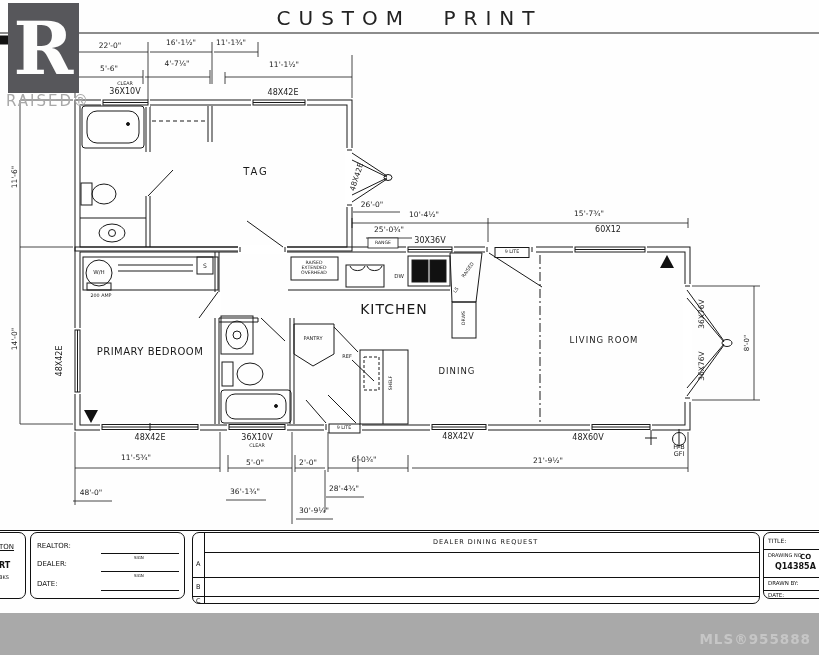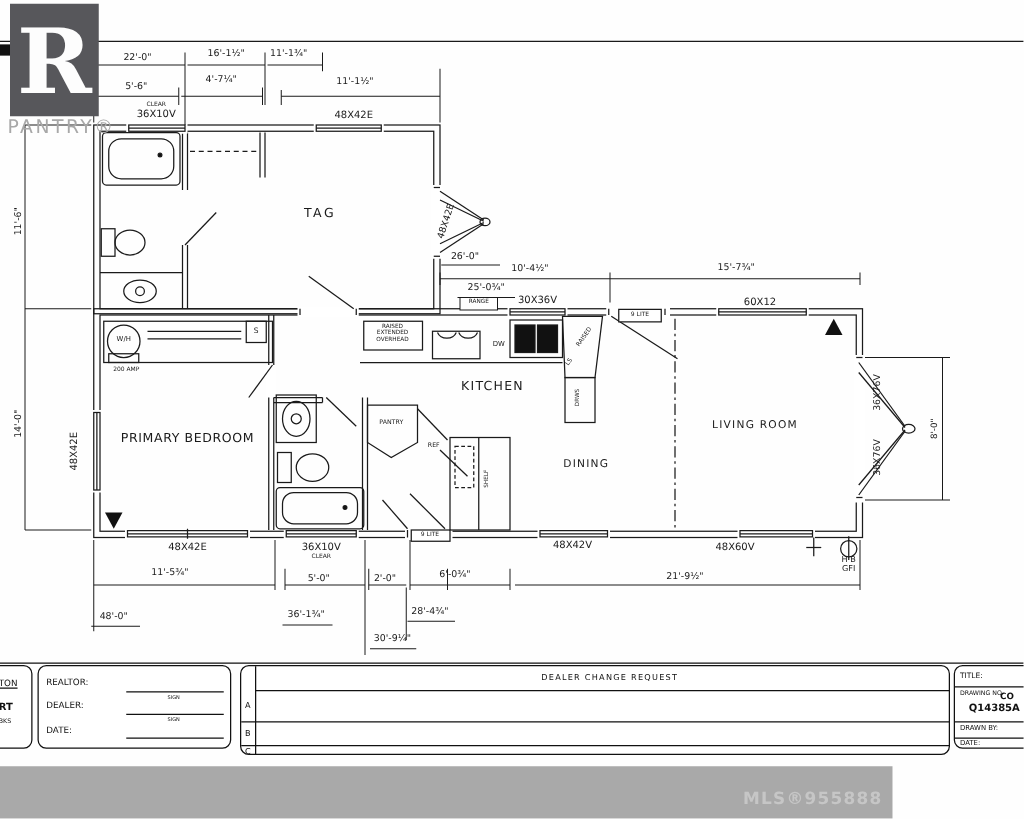--- a/index.html
+++ b/index.html
@@ -11,21 +11,21 @@
               font-size:20px;letter-spacing:8px;word-spacing:18px;color:#222;}
   
   #logo-box{position:absolute;left:8px;top:3px;width:71px;height:90px;background:#57575b;
             display:flex;align-items:center;justify-content:center;}
   #logo-box span{font-family:"DejaVu Serif",serif;font-weight:bold;font-size:72px;color:#fdfdfd;}
   #logo-text{position:absolute;left:6px;top:92px;font-size:15px;letter-spacing:2px;color:#a8a8a8;}
   
   .tb{position:absolute;border:1.5px solid #111;background:#fff;box-sizing:border-box;}
   .tb-line{position:absolute;background:#111;}
   .tb-txt{position:absolute;white-space:pre;color:#111;}
-  #footer-bar{position:absolute;left:0;top:613px;width:714px;height:42px;background:#a9a9a9;}
+  #footer-bar{position:absolute;left:0;top:613px;width:819px;height:42px;background:#a9a9a9;}
   #mls{position:absolute;right:8px;top:18px;font-size:13.5px;letter-spacing:1px;color:#c6c6c6;font-weight:bold;}
 </style>
 </head>
 <body>
 
 <div id="canvas">
 
   <svg id="plan-svg" width="819" height="655" viewBox="0 0 819 655" fill="none" stroke="#1a1a1a" stroke-width="1">
 
     <line x1="0" y1="33" x2="819" y2="33"></line>
@@ -268,22 +268,23 @@
       <line x1="73" y1="501" x2="112" y2="501"></line>
         <line x1="226" y1="500" x2="266" y2="500"></line>
         <line x1="326" y1="497" x2="364" y2="497"></line>
         <line x1="296" y1="519" x2="333" y2="519"></line>
     </g>
   </svg>
 
   <div id="logo-box">
     <span>R</span>
   </div>
-  <div id="logo-text">PANTRY®</div>
-
+  <div id="logo-text">RAISED®</div>
+
+  <div id="page-title">CUSTOM PRINT</div>
 
   <div id="labels">
       <div class="lbl" style="left: 110px; top: 46px; font-size: 7.5px; transform: translate(-50%, -50%);">22'-0"</div>
       <div class="lbl" style="left: 181px; top: 43px; font-size: 7.5px; transform: translate(-50%, -50%);">16'-1½"</div>
       <div class="lbl" style="left: 231px; top: 43px; font-size: 7.5px; transform: translate(-50%, -50%);">11'-1¾"</div>
       <div class="lbl" style="left: 109px; top: 69px; font-size: 7.5px; transform: translate(-50%, -50%);">5'-6"</div>
       <div class="lbl" style="left: 177px; top: 64px; font-size: 7.5px; transform: translate(-50%, -50%);">4'-7¼"</div>
       <div class="lbl" style="left: 284px; top: 65px; font-size: 7.5px; transform: translate(-50%, -50%);">11'-1½"</div>
       <div class="lbl" style="left: 125px; top: 84px; font-size: 4.8px; transform: translate(-50%, -50%);">CLEAR</div>
       <div class="lbl" style="left: 125px; top: 92px; font-size: 8px; transform: translate(-50%, -50%);">36X10V</div>
@@ -292,34 +293,34 @@
       <div class="lbl" style="left: 15px; top: 177px; font-size: 7.5px; transform: translate(-50%, -50%) rotate(-90deg);">11'-6"</div>
       <div class="lbl" style="left: 15px; top: 339px; font-size: 7.5px; transform: translate(-50%, -50%) rotate(-90deg);">14'-0"</div>
       <div class="lbl" style="left: 60px; top: 361px; font-size: 8px; transform: translate(-50%, -50%) rotate(-90deg);">48X42E</div>
       <div class="lbl" style="left: 357px; top: 177px; font-size: 7.5px; transform: translate(-50%, -50%) rotate(-72deg);">48X42E</div>
       <div class="lbl" style="left: 372px; top: 205px; font-size: 7.5px; transform: translate(-50%, -50%);">26'-0"</div>
       <div class="lbl" style="left: 424px; top: 215px; font-size: 7.5px; transform: translate(-50%, -50%);">10'-4½"</div>
       <div class="lbl" style="left: 589px; top: 214px; font-size: 7.5px; transform: translate(-50%, -50%);">15'-7¾"</div>
       <div class="lbl" style="left: 389px; top: 230px; font-size: 7.5px; transform: translate(-50%, -50%);">25'-0¾"</div>
       <div class="lbl" style="left: 383px; top: 243px; font-size: 4.6px; transform: translate(-50%, -50%);">RANGE</div>
       <div class="lbl" style="left: 430px; top: 241px; font-size: 8px; transform: translate(-50%, -50%);">30X36V</div>
-      <div class="lbl" style="left: 608px; top: 242px; font-size: 8px; transform: translate(-50%, -50%);">60X12</div>
+      <div class="lbl" style="left: 608px; top: 230px; font-size: 8px; transform: translate(-50%, -50%);">60X12</div>
       <div class="lbl" style="left: 512px; top: 252px; font-size: 4.8px; transform: translate(-50%, -50%);">9 LITE</div>
       <div class="lbl" style="left: 314px; top: 268px; font-size: 4.6px; transform: translate(-50%, -50%);">RAISED
 EXTENDED
 OVERHEAD</div>
       <div class="lbl" style="left: 399px; top: 277px; font-size: 5.5px; transform: translate(-50%, -50%);">DW</div>
-      <div class="lbl" style="left: 394px; top: 310px; font-size: 10px; letter-spacing: 1px; transform: translate(-50%, -50%);">KITCHEN</div>
+      <div class="lbl" style="left: 394px; top: 310px; font-size: 14px; letter-spacing: 1px; transform: translate(-50%, -50%);">KITCHEN</div>
       <div class="lbl" style="left: 468px; top: 270px; font-size: 4.8px; transform: translate(-50%, -50%) rotate(-55deg);">RAISED</div>
       <div class="lbl" style="left: 456px; top: 290px; font-size: 4.8px; transform: translate(-50%, -50%) rotate(-55deg);">LS</div>
       <div class="lbl" style="left: 464px; top: 318px; font-size: 4.6px; transform: translate(-50%, -50%) rotate(-90deg);">DRWS</div>
       <div class="lbl" style="left: 313px; top: 339px; font-size: 5px; transform: translate(-50%, -50%);">PANTRY</div>
       <div class="lbl" style="left: 347px; top: 357px; font-size: 5px; transform: translate(-50%, -50%);">REF</div>
       <div class="lbl" style="left: 391px; top: 383px; font-size: 4.6px; transform: translate(-50%, -50%) rotate(-90deg);">SHELF</div>
-      <div class="lbl" style="left: 457px; top: 372px; font-size: 8.5px; letter-spacing: 1px; transform: translate(-50%, -50%); margin-left: 12px;">DINING</div>
+      <div class="lbl" style="left: 457px; top: 372px; font-size: 8.5px; letter-spacing: 1px; transform: translate(-50%, -50%);">DINING</div>
       <div class="lbl" style="left: 604px; top: 341px; font-size: 8.5px; letter-spacing: 1px; transform: translate(-50%, -50%);">LIVING ROOM</div>
       <div class="lbl" style="left: 150px; top: 352px; font-size: 10px; letter-spacing: 0.5px; transform: translate(-50%, -50%);">PRIMARY BEDROOM</div>
       <div class="lbl" style="left: 99px; top: 273px; font-size: 5.5px; transform: translate(-50%, -50%);">W/H</div>
       <div class="lbl" style="left: 101px; top: 296px; font-size: 4.8px; transform: translate(-50%, -50%);">200 AMP</div>
       <div class="lbl" style="left: 205px; top: 266px; font-size: 6px; transform: translate(-50%, -50%);">S</div>
       <div class="lbl" style="left: 344px; top: 428px; font-size: 4.8px; transform: translate(-50%, -50%);">9 LITE</div>
       <div class="lbl" style="left: 150px; top: 438px; font-size: 8px; transform: translate(-50%, -50%);">48X42E</div>
       <div class="lbl" style="left: 257px; top: 438px; font-size: 8px; transform: translate(-50%, -50%);">36X10V</div>
       <div class="lbl" style="left: 257px; top: 446px; font-size: 4.8px; transform: translate(-50%, -50%);">CLEAR</div>
       <div class="lbl" style="left: 458px; top: 437px; font-size: 8px; transform: translate(-50%, -50%);">48X42V</div>
@@ -354,21 +355,21 @@
       <div class="tb-line" style="left:70px;top:20px;width:78px;height:1px"></div>
       <span class="tb-txt" style="left:103px;top:22px;font-size:4px">SIGN</span>
       <span class="tb-txt" style="left:6px;top:27px;font-size:7px">DEALER:</span>
       <div class="tb-line" style="left:70px;top:38px;width:78px;height:1px"></div>
       <span class="tb-txt" style="left:103px;top:40px;font-size:4px">SIGN</span>
       <span class="tb-txt" style="left:6px;top:47px;font-size:7px">DATE:</span>
       <div class="tb-line" style="left:70px;top:57px;width:78px;height:1px"></div>
     </div>
 
     <div class="tb" style="left:192px;top:532px;width:568px;height:72px;border-radius:7px">
-      <span class="tb-txt" style="left:240px;top:5px;font-size:6.5px;letter-spacing:1px">DEALER CHANGE REQUEST</span>
+      <span class="tb-txt" style="left:240px;top:5px;font-size:6.5px;letter-spacing:1px">DEALER DINING REQUEST</span>
       <div class="tb-line" style="left:11px;top:19px;width:556px;height:1px"></div>
       <div class="tb-line" style="left:0;top:44px;width:567px;height:1px"></div>
       <div class="tb-line" style="left:0;top:63px;width:567px;height:1px"></div>
       <div class="tb-line" style="left:11px;top:0;width:1px;height:71px"></div>
       <span class="tb-txt" style="left:3px;top:27px;font-size:6.5px">A</span>
       <span class="tb-txt" style="left:3px;top:50px;font-size:6.5px">B</span>
       <span class="tb-txt" style="left:3px;top:64px;font-size:6.5px">C</span>
     </div>
 
     <div class="tb" style="left:763px;top:532px;width:66px;height:67px;border-radius:7px 0 0 7px">

